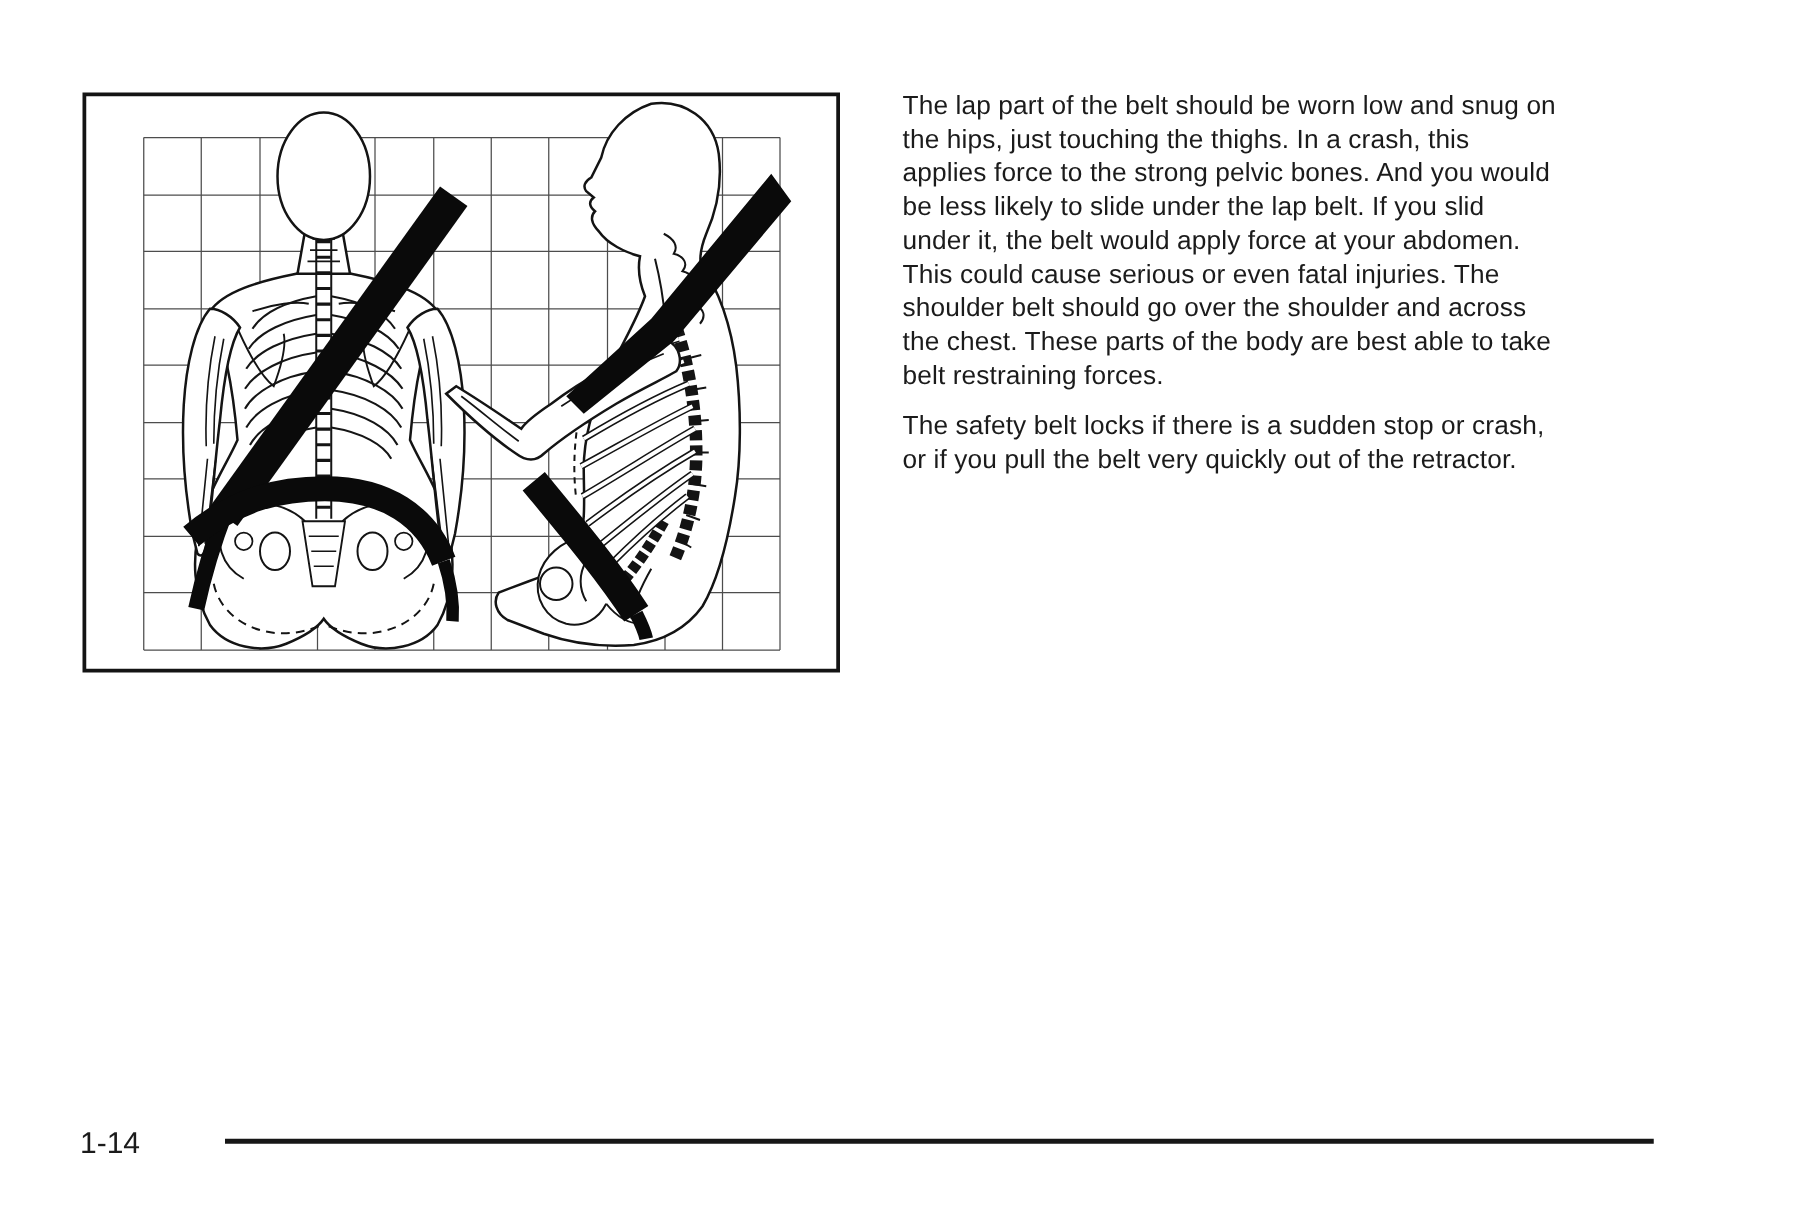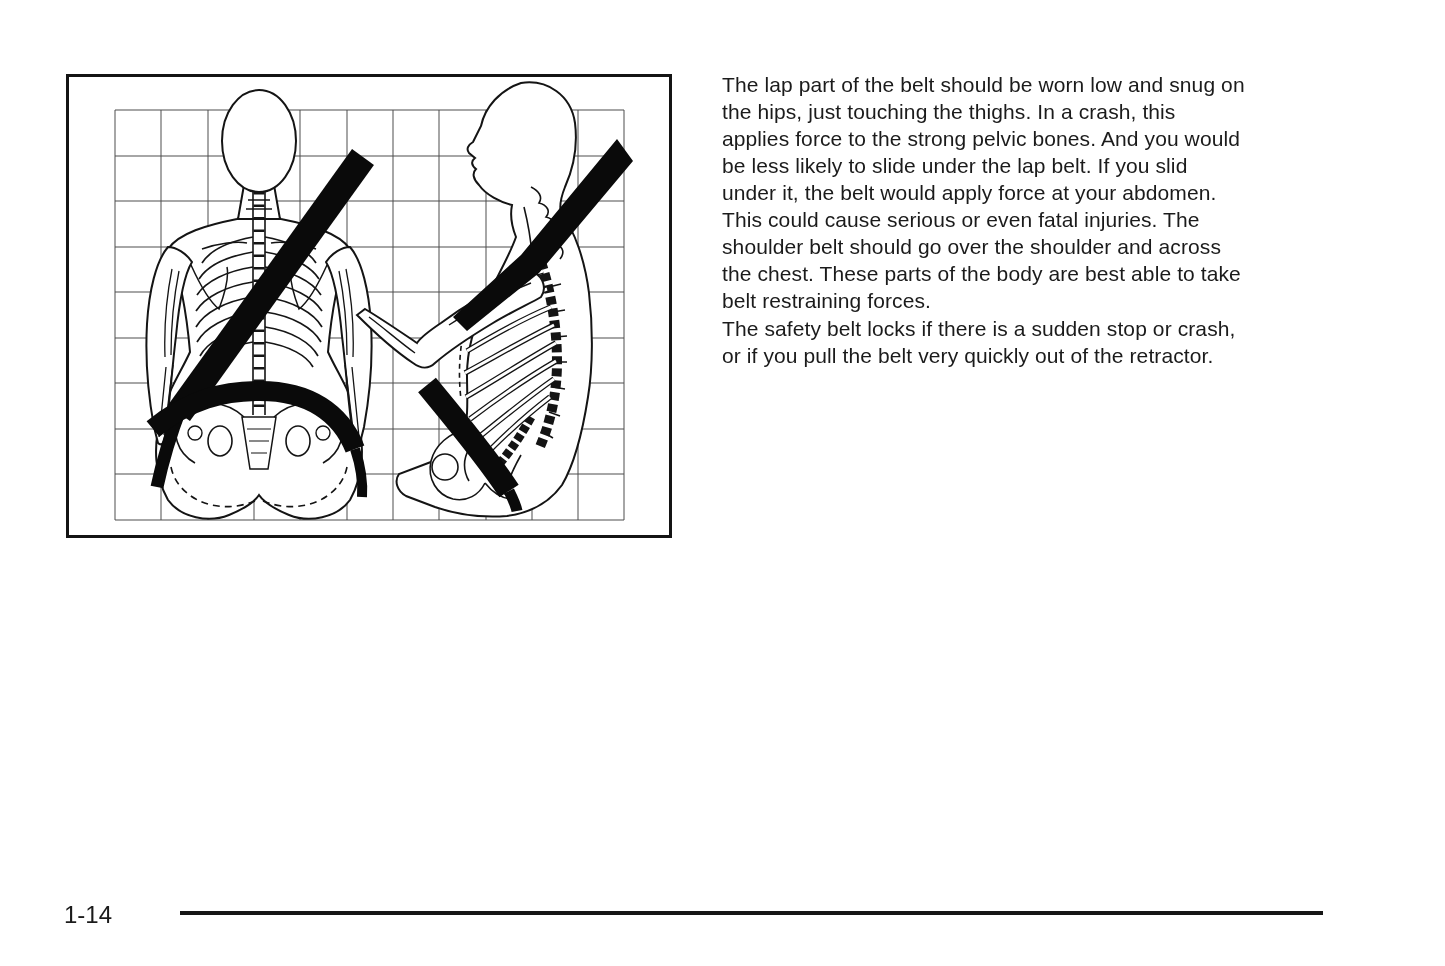--- a/index.html
+++ b/index.html
@@ -29,21 +29,21 @@
     top: 71px;
     width: 660px;
   }
   .para {
     font-size: 21px;
     line-height: 27px;
     white-space: pre-line;
     color: #1b1b1b;
     letter-spacing: 0.1px;
   }
-  .para + .para { margin-top: 1px; }
+  .para + .para { margin-top: 13px; }
   .footer-pagenum {
     position: absolute;
     left: 64px;
     top: 903px;
     font-size: 24px;
     line-height: 24px;
     color: #1b1b1b;
   }
   .footer-rule {
     position: absolute;

